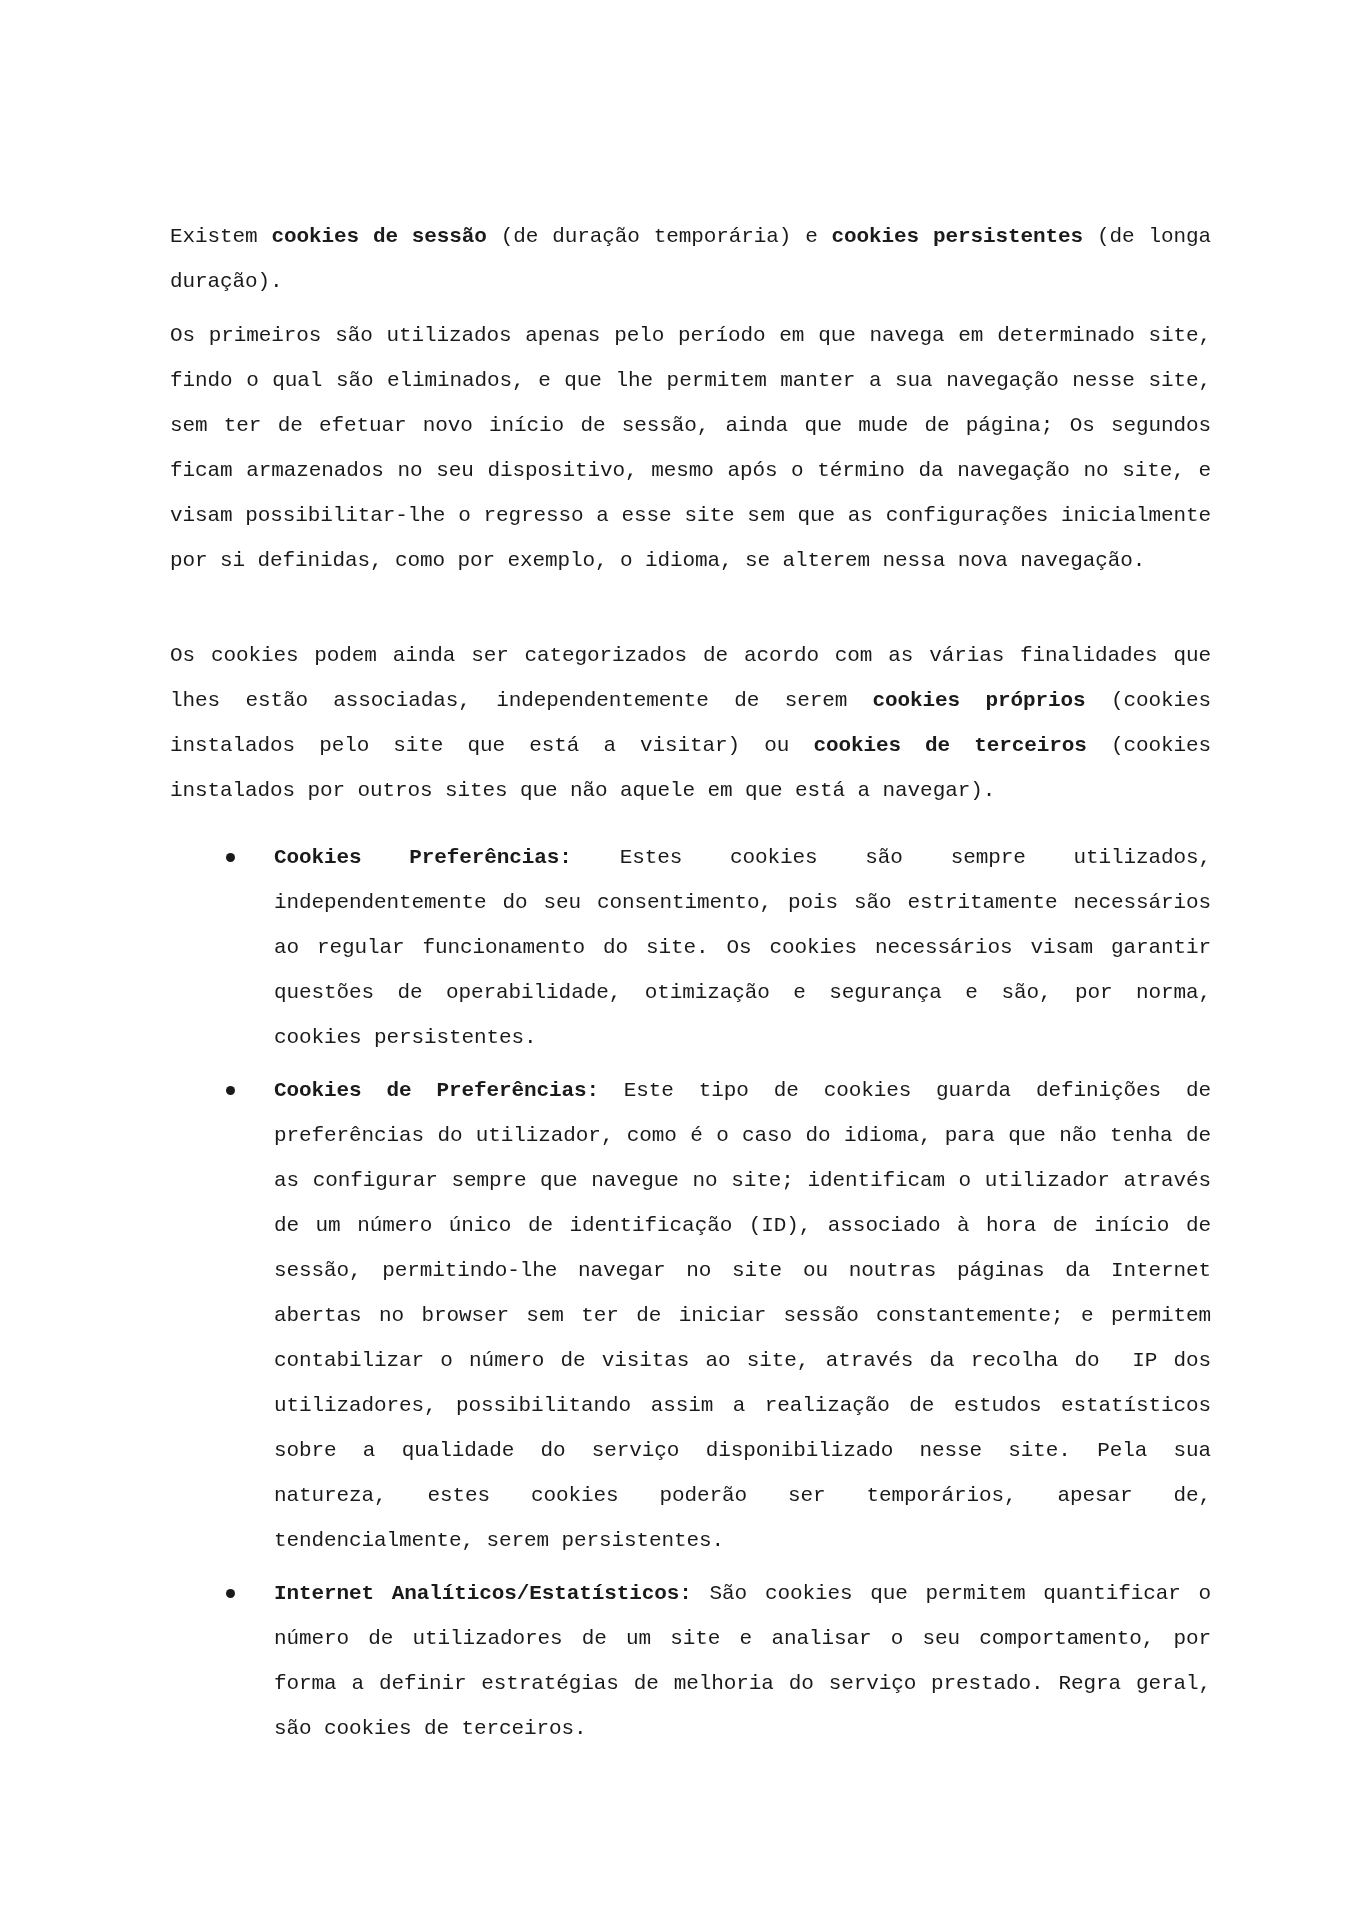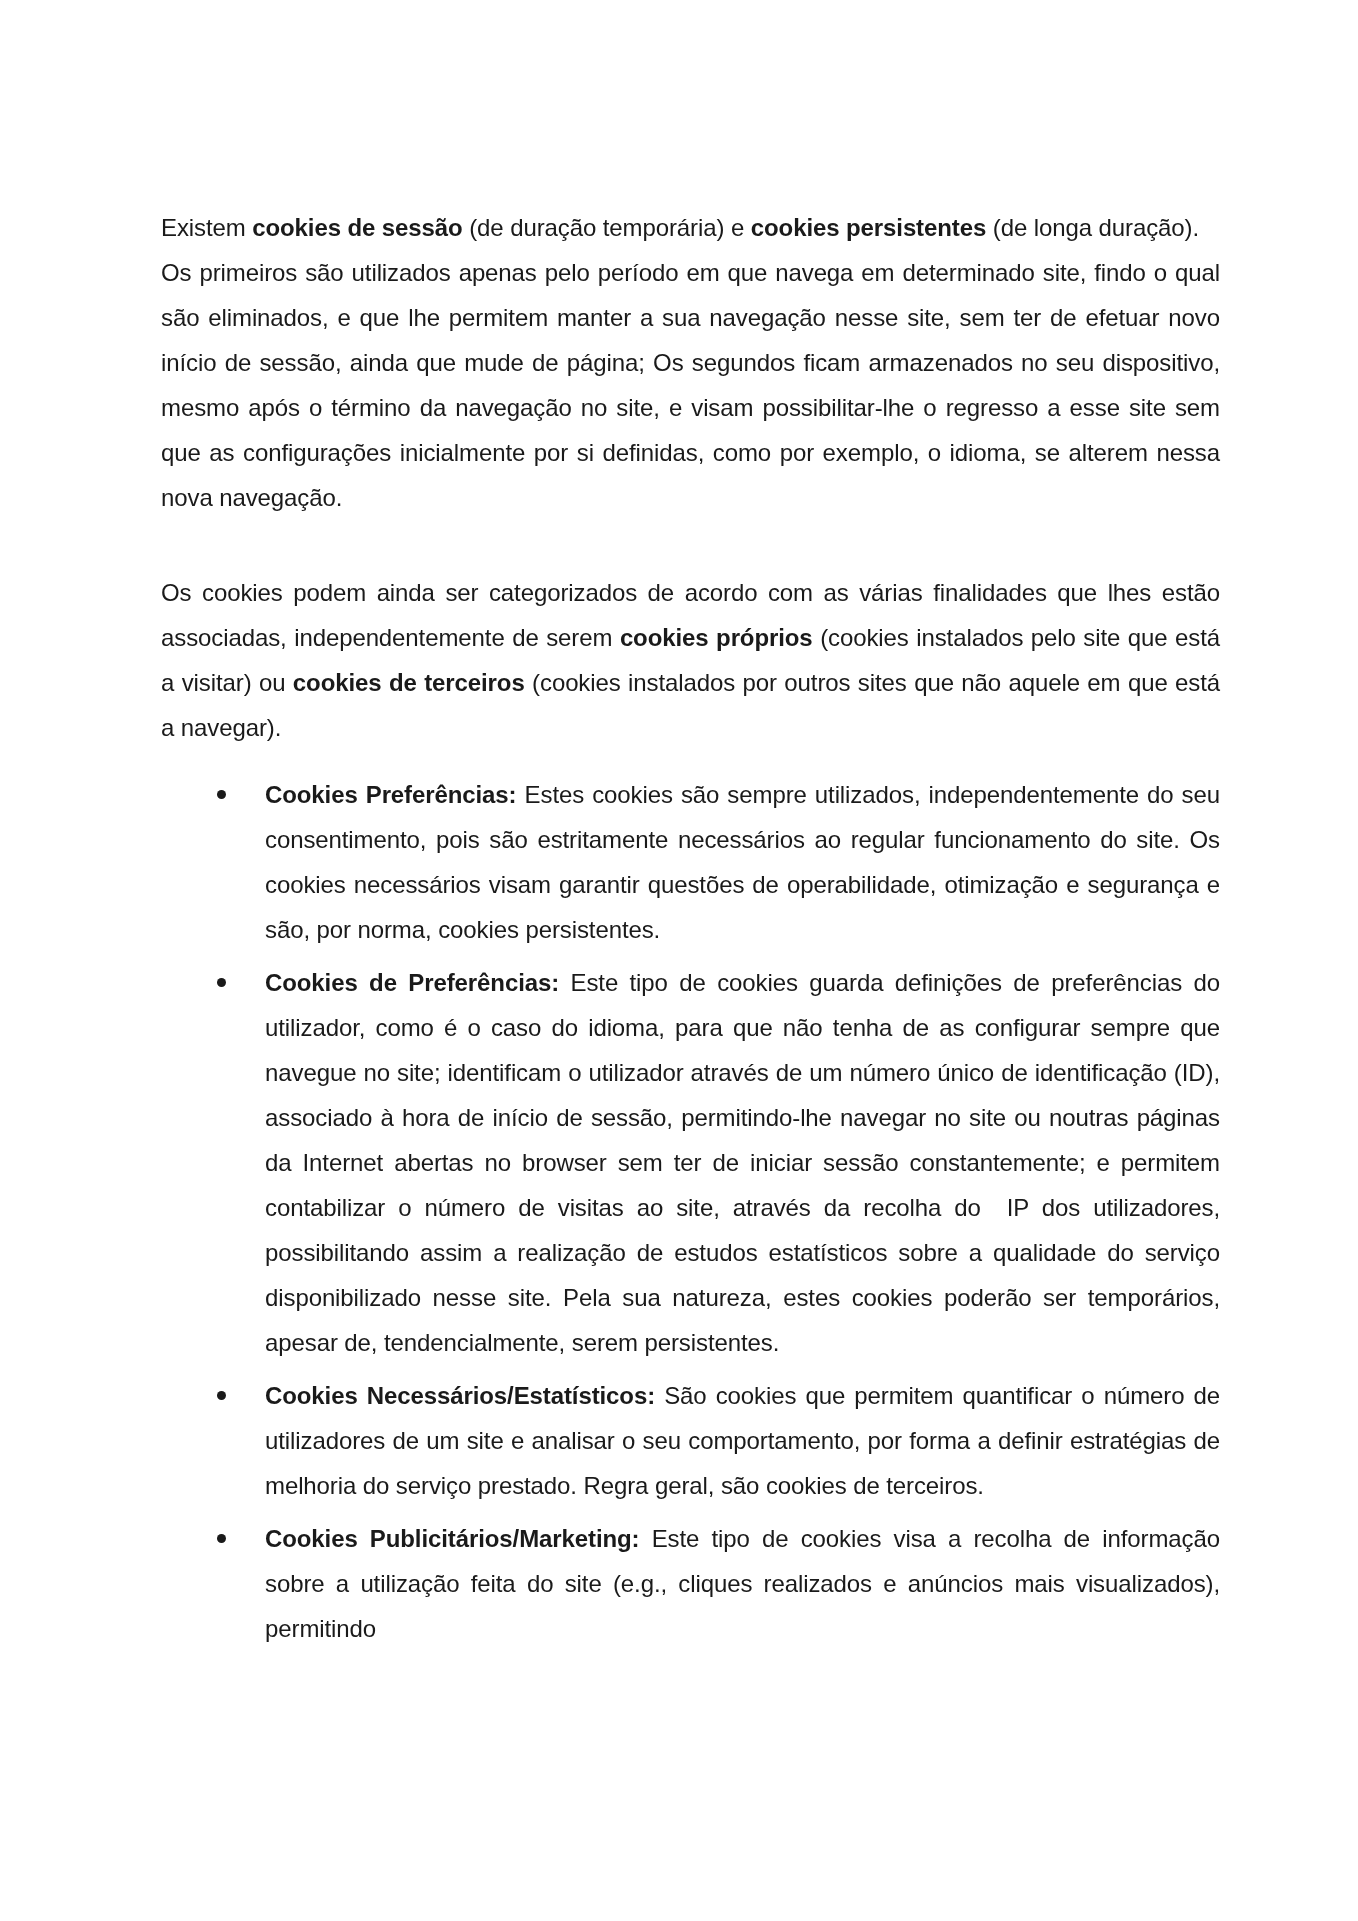--- a/index.html
+++ b/index.html
@@ -15,26 +15,27 @@
     color: #1a1a1a;
     overflow: hidden;
   }
   main.page {
     box-sizing: border-box;
     width: 1358px;
     height: 1921px;
     padding: 205px 138px 40px 161px;
   }
   p, ul {
-    margin: 0;
+    margin: 9px;
     padding: 0;
-    font-size: 24px;
+    font-size: 21px;
     line-height: 45px;
     letter-spacing: -0.1px;
     text-align: justify;
+    font-family: Liberation Mono, monospace;
   }
   
   #block-categorization { margin-top: 50px; }
   #block-examples-intro { margin-top: 50px; }
   ul#block-cookie-types { margin-top: 22px; list-style: none; }
   li {
     position: relative;
     padding-left: 104px;
     text-align: justify;
   }
@@ -54,16 +55,15 @@
 </head>
 <body style="background: rgb(255, 255, 255); color: rgb(26, 26, 26);">
 
 <main class="page">
     <p id="block-intro"><span class="run">Existem </span><span class="run bold">cookies de sessão</span><span class="run"> (de duração temporária) e </span><span class="run bold">cookies persistentes</span><span class="run"> (de longa duração).</span></p>
     <p id="block-session-persistent"><span class="run">Os primeiros são utilizados apenas pelo período em que navega em determinado site, findo o qual são eliminados, e que lhe permitem manter a sua navegação nesse site, sem ter de efetuar novo início de sessão, ainda que mude de página; Os segundos ficam armazenados no seu dispositivo, mesmo após o término da navegação no site, e visam possibilitar-lhe o regresso a esse site sem que as configurações inicialmente por si definidas, como por exemplo, o idioma, se alterem nessa nova navegação.</span></p>
     <p id="block-categorization"><span class="run">Os cookies podem ainda ser categorizados de acordo com as várias finalidades que lhes estão associadas, independentemente de serem </span><span class="run bold">cookies próprios</span><span class="run"> (cookies instalados pelo site que está a visitar) ou </span><span class="run bold">cookies de terceiros</span><span class="run"> (cookies instalados por outros sites que não aquele em que está a navegar).</span></p>
     <ul id="block-cookie-types">
       <li><span class="bullet"></span><span class="run bold">Cookies Preferências:</span><span class="run"> Estes cookies são sempre utilizados, independentemente do seu consentimento, pois são estritamente necessários ao regular funcionamento do site. Os cookies necessários visam garantir questões de operabilidade, otimização e segurança e são, por norma, cookies persistentes.</span></li>
       <li><span class="bullet"></span><span class="run bold">Cookies de Preferências:</span><span class="run"> Este tipo de cookies guarda definições de preferências do utilizador, como é o caso do idioma, para que não tenha de as configurar sempre que navegue no site; identificam o utilizador através de um número único de identificação (ID), associado à hora de início de sessão, permitindo-lhe navegar no site ou noutras páginas da Internet abertas no browser sem ter de iniciar sessão constantemente; e permitem contabilizar o número de visitas ao site, através da recolha do &nbsp;IP dos utilizadores, possibilitando assim a realização de estudos estatísticos sobre a qualidade do serviço disponibilizado nesse site. Pela sua natureza, estes cookies poderão ser temporários, apesar de, tendencialmente, serem persistentes.</span></li>
-      <li><span class="bullet"></span><span class="run bold">Cookies Necessários/Estatísticos:</span><span class="run"> São cookies que permitem quantificar o número de utilizadores de um site e analisar o seu comportamento, por forma a definir estratégias de melhoria do serviço prestado. Regra geral, são cookies de terceiros.</span></li>
-      <li><span class="bullet"></span><span class="run bold">Cookies Publicitários/Marketing:</span><span class="run"> Este tipo de cookies visa a recolha de informação sobre a utilização feita do site (e.g., cliques realizados e anúncios mais visualizados), permitindo</span></li>
+      <li><span class="bullet"></span><span class="run bold">Internet Analíticos/Estatísticos:</span><span class="run"> São cookies que permitem quantificar o número de utilizadores de um site e analisar o seu comportamento, por forma a definir estratégias de melhoria do serviço prestado. Regra geral, são cookies de terceiros.</span></li>
     </ul>
   </main>
 
 </body></html>

